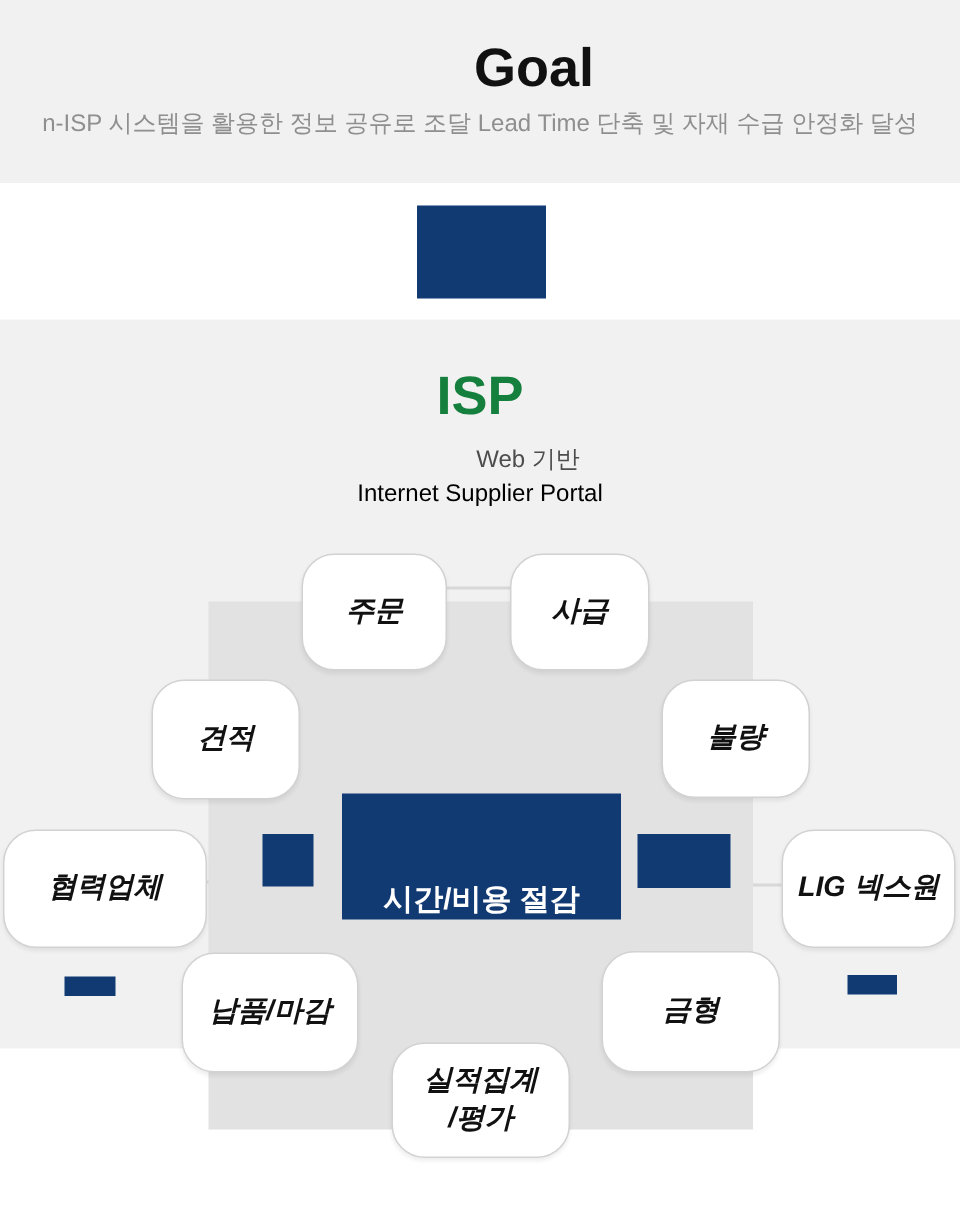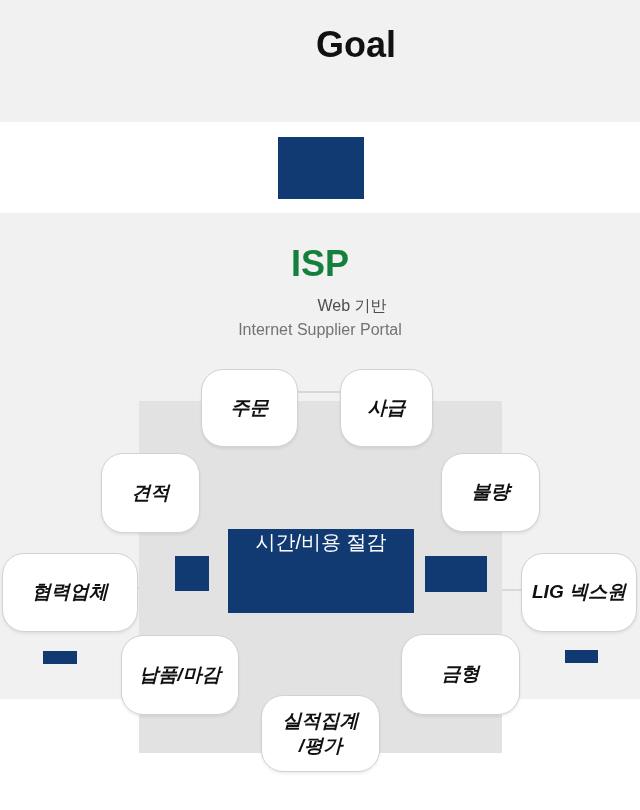--- a/index.html
+++ b/index.html
@@ -25,31 +25,31 @@
   }
   
   .goal-bridge-block{left:278px;top:137px;width:86px;height:62px;background:#113a72;}
   
   .section-isp{left:0;top:213px;width:640px;height:486px;background:#f1f1f1;}
   .isp-title{
     left:0;top:243px;width:640px;
     text-align:center;font-size:36px;font-weight:bold;color:#15803d;
   }
   .isp-sub1{left:0;top:296px;width:640px;text-align:center;font-size:16px;color:#4d4d4d;margin-left:32px;}
-  .isp-sub2{left:0;top:321px;width:640px;text-align:center;font-size:16px;color:#737373;}
+  .isp-sub2{left:0;top:321px;width:640px;text-align:center;font-size:16px;color:#000000;}
   
   .inner-panel{left:139px;top:401px;width:363px;height:352px;background:#e2e2e2;}
   .connector{background:#d8d8d8;height:2px;}
   .conn-top{left:298px;top:391px;width:42px;}
   .conn-left{left:122px;top:587px;width:17px;}
   .conn-right{left:502px;top:589px;width:19px;}
   .center-box{
     left:228px;top:529px;width:186px;height:84px;background:#113a72;
-    display:flex;align-items:flex-start;justify-content:center;
-    color:#ffffff;font-size:20px;font-weight:normal;
+    display:flex;align-items:flex-end;justify-content:center;
+    color:#ffffff;font-size:20px;font-weight:bold;
   }
   .blue-block-left{left:175px;top:556px;width:34px;height:35px;background:#113a72;}
   .blue-block-right{left:425px;top:556px;width:62px;height:36px;background:#113a72;}
   .blue-bar-left{left:43px;top:651px;width:34px;height:13px;background:#113a72;}
   .blue-bar-right{left:565px;top:650px;width:33px;height:13px;background:#113a72;}
   
   .node{
     background:#ffffff;
     border:1px solid #d2d2d2;
     border-radius:22px;
@@ -68,20 +68,21 @@
   .node-lig       {left:521px;top:553px;width:116px;height:79px;}
   .node-napum     {left:121px;top:635px;width:118px;height:80px;}
   .node-geumhyung {left:401px;top:634px;width:119px;height:81px;}
   .node-siljeok   {left:261px;top:695px;width:119px;height:77px;}
 </style>
 </head>
 <body>
 
 <div class="abs section-goal">
   <div class="abs goal-title">Goal</div>
+  <div class="abs goal-subtitle">n-ISP 시스템을 활용한 정보 공유로 조달 Lead Time 단축 및 자재 수급 안정화 달성</div>
 </div>
 
 <div class="abs goal-bridge-block"></div>
 
 <div class="abs section-isp"></div>
 
 <div class="abs isp-title">ISP</div>
 <div class="abs isp-sub1">Web 기반</div>
 <div class="abs isp-sub2">Internet Supplier Portal</div>
 

